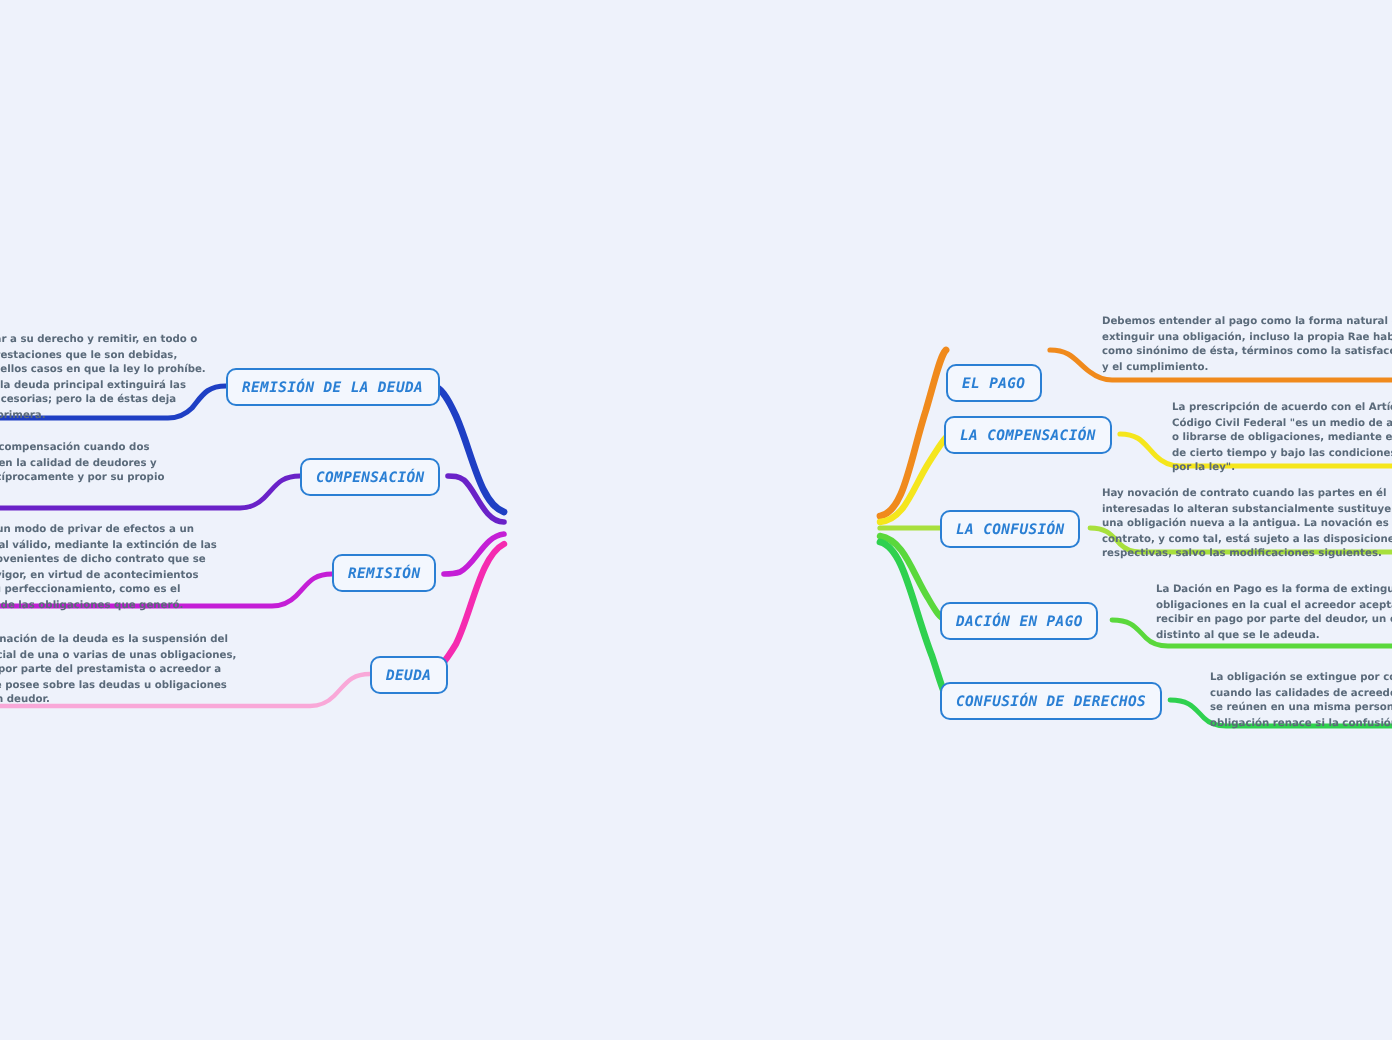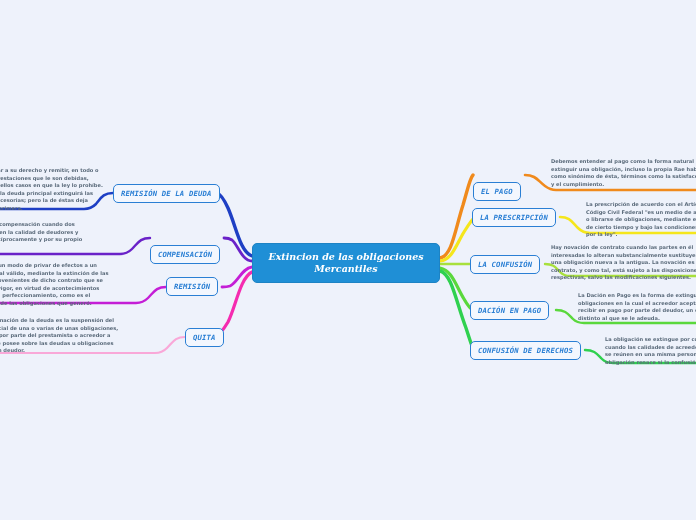--- a/index.html
+++ b/index.html
@@ -107,42 +107,39 @@
     <path d="M 252 261 C 242 261 238 245 232 240 C 229 238 227 238 224 238" fill="none" stroke="#6a22c8" stroke-width="2.8" stroke-linecap="round"></path>
     <path d="M 150 238 C 140 238 138 243 132 249 C 128 253 124 254 120 254 L 0 254" fill="none" stroke="#6a22c8" stroke-width="2.4" stroke-linecap="round"></path>
 
     <path d="M 252 267 C 242 268 238 282 230 286 C 227 287 225 287 222 287" fill="none" stroke="#c41ed6" stroke-width="2.8" stroke-linecap="round"></path>
     <path d="M 166 287 C 156 287 154 292 148 298 C 144 302 140 303 136 303 L 0 303" fill="none" stroke="#c41ed6" stroke-width="2.4" stroke-linecap="round"></path>
 
     <path d="M 252 272 C 240 278 236 306 228 322 C 222 332 218 336 215 337" fill="none" stroke="#f52bb0" stroke-width="3.2" stroke-linecap="round"></path>
     <path d="M 185 337 C 175 337 173 342 167 348 C 163 352 159 353 155 353 L 0 353" fill="none" stroke="#f9a8d8" stroke-width="2.2" stroke-linecap="round"></path>
   </svg>
 
-  <div class="root-node">
-    <span>Extincion de las obligaciones Mercantiles</span>
-  </div>
 
   <div class="topic" style="left:113px; top:184px;justify-content:center;">
     <span>REMISIÓN DE LA DEUDA</span>
   </div>
-  <div class="topic" style="left:150px; top:245px;">
+  <div class="topic" style="left:150px; top:229px;">
     <span>COMPENSACIÓN</span>
   </div>
   <div class="topic" style="left:166px; top:277px;">
     <span>REMISIÓN</span>
   </div>
   <div class="topic" style="left:185px; top:328px;">
-    <span>QUITA</span>
+    <span>DEUDA</span>
   </div>
 
   <div class="topic" style="left:473px; top:182px;">
     <span>EL PAGO</span>
   </div>
   <div class="topic" style="left:472px; top:208px;">
-    <span>LA PRESCRIPCIÓN</span>
+    <span>LA COMPENSACIÓN</span>
   </div>
   <div class="topic" style="left:470px; top:255px;">
     <span>LA CONFUSIÓN</span>
   </div>
   <div class="topic" style="left:470px; top:301px;">
     <span>DACIÓN EN PAGO</span>
   </div>
   <div class="topic" style="left:470px; top:341px;">
     <span>CONFUSIÓN DE DERECHOS</span>
   </div>

